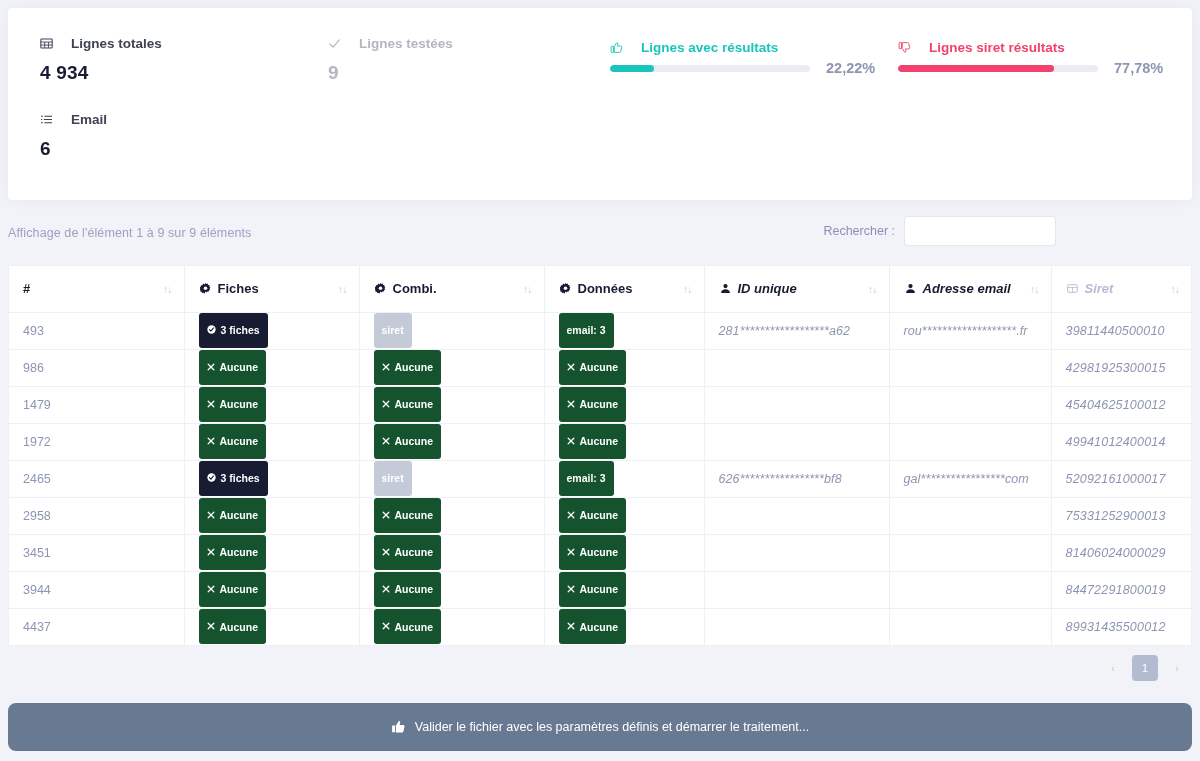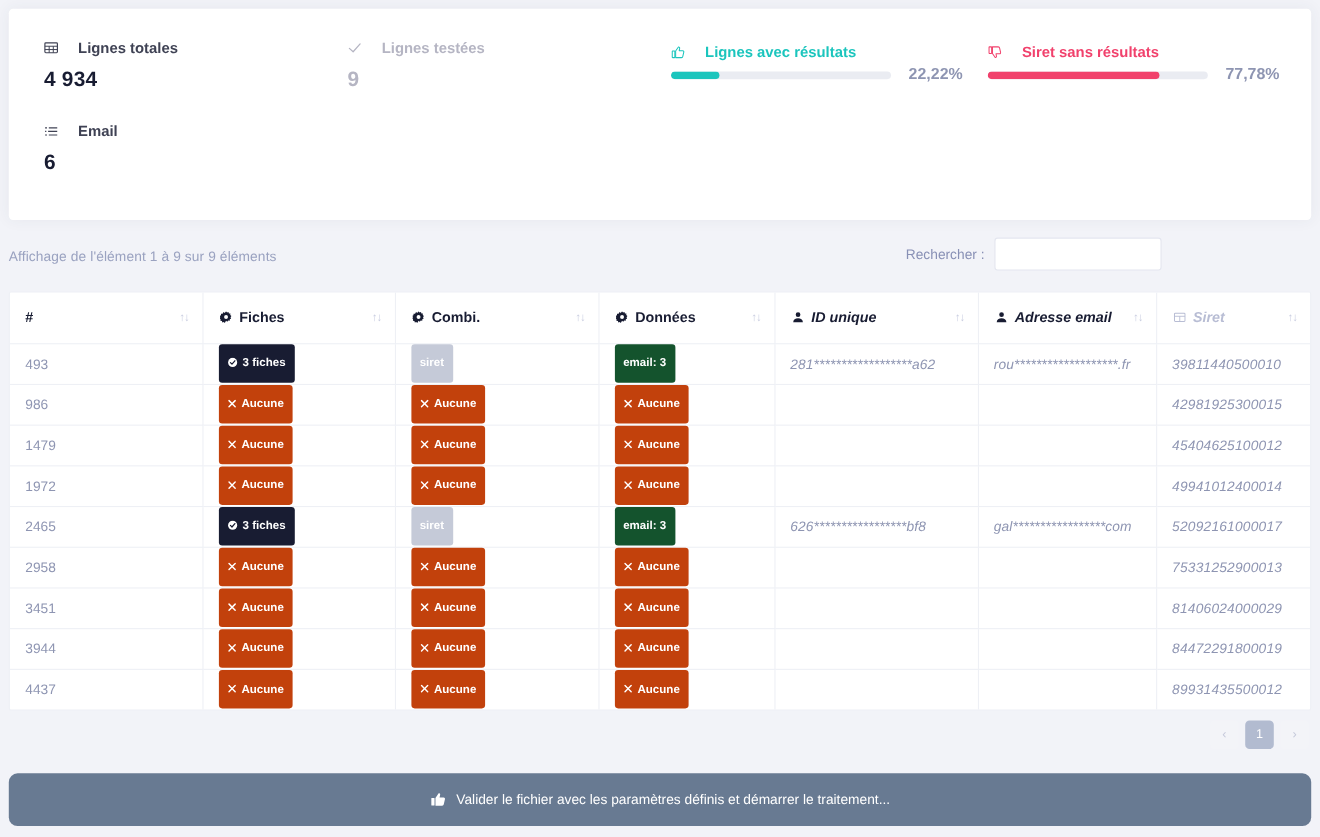--- a/index.html
+++ b/index.html
@@ -91,21 +91,21 @@
   td.mono-it { font-style: italic; color: #7c849f; font-size: 12px; letter-spacing: .1px; }
   td.siret-cell { font-style: italic; color: #c3c8dd; font-size: 12px; letter-spacing: .2px; }
 
   .badge {
     display: inline-flex; align-items: center; gap: 5px;
     height: 35px; padding: 12px 8px; border-radius: 3px;
     font-size: 10.5px; font-weight: 700; color: #fff; white-space: nowrap;
     line-height: 1;
   }
   .badge.dark { background: #181c32; }
-  .badge.pink { background: #c2410c; font-weight: 600; }
+  .badge.pink { background: #14532d; font-weight: 600; }
   .badge.teal { background: #14532d; font-weight: 600; }
   .badge.grey { background: #c5cad8; font-weight: 600; }
   .badge .bico { font-size: 9px; line-height: 1; display:inline-block; }
 
   
   .pagination {
     position: absolute; right: 10px; top: 655px;
     display: flex; align-items: center; gap: 6px;
   }
   .pg-btn {
@@ -141,21 +141,21 @@
               <line x1="1" y1="9.9" x2="15" y2="9.9" stroke="#3f4254" stroke-width="1.1"></line>
               <line x1="5.8" y1="6.2" x2="5.8" y2="13.5" stroke="#3f4254" stroke-width="1.1"></line>
               <line x1="10.4" y1="6.2" x2="10.4" y2="13.5" stroke="#3f4254" stroke-width="1.1"></line>
             </svg>
         </span>
         <span>Lignes totales</span>
       </div>
       <div class="stat-value">4 934</div>
     </div>
 
-    <div class="stat" style="left:308px; top:28px;">
+    <div class="stat" style="left:320px; top:28px;">
       <div class="stat-label muted">
         <span class="stat-icon">
           <svg width="13" height="13" viewBox="0 0 16 16">
               <polyline points="2,8.6 6.2,12.4 14,3.6" fill="none" stroke="#b5b5c3" stroke-width="1.4" stroke-linecap="round" stroke-linejoin="round"></polyline>
             </svg>
         </span>
         <span>Lignes testées</span>
       </div>
       <div class="stat-value muted">9</div>
     </div>
@@ -196,21 +196,21 @@
     </div>
 
     <div class="stat" style="left:890px; top:32px;">
       <div class="stat-label pink">
         <span class="stat-icon">
           <svg width="13" height="13" viewBox="0 0 16 16">
               <path d="M5.2 2v7.4l3.1 4.4c.9.2 1.5-.4 1.4-1.3L9.2 9.8h3.9c.9 0 1.4-.8 1.2-1.6l-1.1-4.9C13.1 2.5 12.5 2 11.7 2H5.2z" fill="none" stroke="#f1416c" stroke-width="1.15" stroke-linejoin="round"></path>
               <rect x="1.4" y="2" width="2.9" height="7.4" rx="0.5" fill="none" stroke="#f1416c" stroke-width="1.15"></rect>
             </svg>
         </span>
-        <span>Siret sans résultats</span>
+        <span>Lignes siret résultats</span>
       </div>
       <div class="bar-row">
         <div class="bar-track">
           <div class="bar-fill pink" style="width:77.78%"></div>
         </div>
         <div class="bar-pct">77,78%</div>
       </div>
     </div>
   </div>
 

